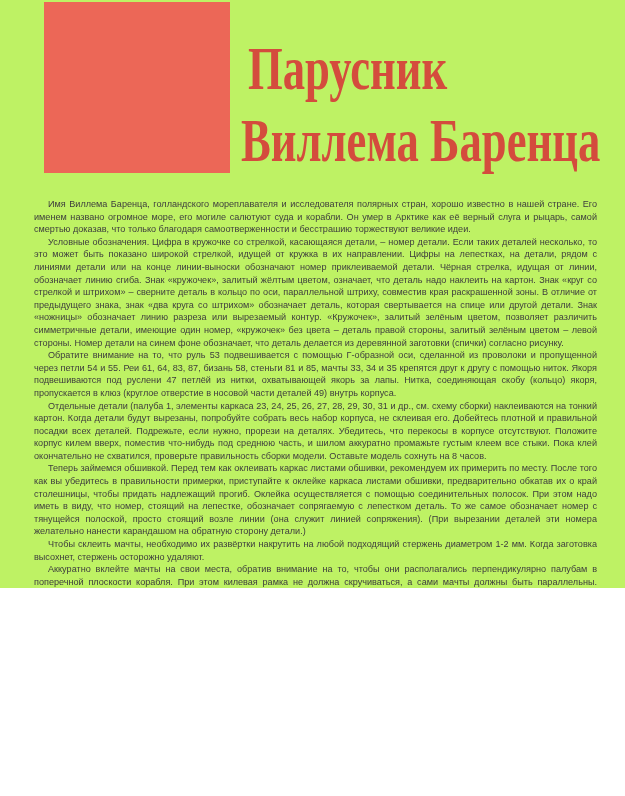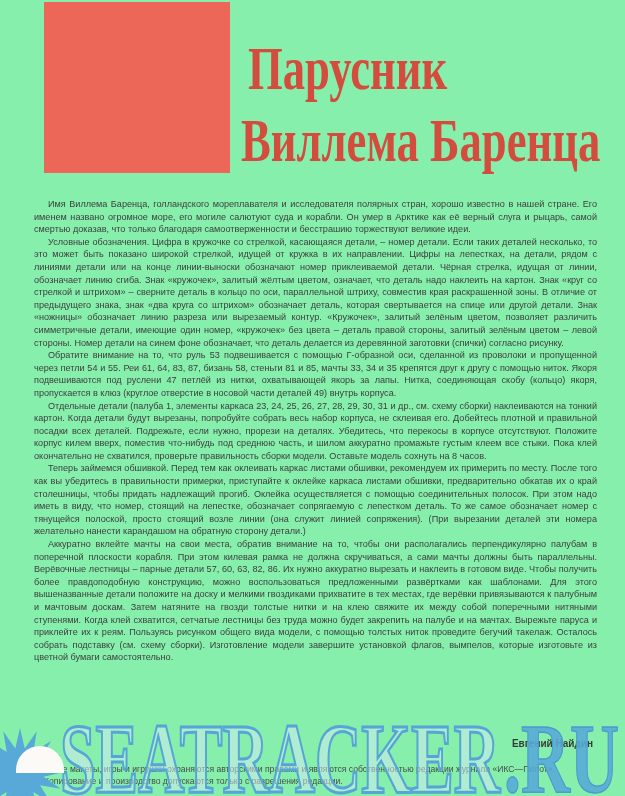--- a/index.html
+++ b/index.html
@@ -1,18 +1,18 @@
 <!DOCTYPE html>
 <html lang="ru"><head>
 <meta charset="utf-8">
 <style>
   html,body { margin:0; padding:0; }
   .page {
-    position:relative; width:625px; height:796px;
-    background:#86efac; overflow:hidden;
+    position:relative; width:625px; height:588px;
+    background:#bef264; overflow:hidden;
     font-family:"Liberation Sans", sans-serif;
   }
   .red-square {
     position:absolute; left:44px; top:2px; width:186px; height:171px;
     background:#ec6757;
   }
   .title { position:absolute; left:0; top:0; margin:0; z-index:2; }
   .title-line {
     position:absolute; display:block; white-space:nowrap;
     font-family:"Liberation Serif", serif; font-weight:bold;
@@ -57,20 +57,21 @@
     <span class="title-line l1">Парусник</span>
     <span class="title-line l2">Виллема Баренца</span>
   </h1>
 
   <div class="body-text">
     <p>Имя Виллема Баренца, голландского мореплавателя и исследователя полярных стран, хорошо известно в нашей стране. Его именем названо огромное море, его могиле салютуют суда и корабли. Он умер в Арктике как её верный слуга и рыцарь, самой смертью доказав, что только благодаря самоотверженности и бесстрашию торжествуют великие идеи.</p>
     <p>Условные обозначения. Цифра в кружочке со стрелкой, касающаяся детали, – номер детали. Если таких деталей несколько, то это может быть показано широкой стрелкой, идущей от кружка в их направлении. Цифры на лепестках, на детали, рядом с линиями детали или на конце линии-выноски обозначают номер приклеиваемой детали. Чёрная стрелка, идущая от линии, обозначает линию сгиба. Знак «кружочек», залитый жёлтым цветом, означает, что деталь надо наклеить на картон. Знак «круг со стрелкой и штрихом» – сверните деталь в кольцо по оси, параллельной штриху, совместив края раскрашенной зоны. В отличие от предыдущего знака, знак «два круга со штрихом» обозначает деталь, которая свертывается на спице или другой детали. Знак «ножницы» обозначает линию разреза или вырезаемый контур. «Кружочек», залитый зелёным цветом, позволяет различить симметричные детали, имеющие один номер, «кружочек» без цвета – деталь правой стороны, залитый зелёным цветом – левой стороны. Номер детали на синем фоне обозначает, что деталь делается из деревянной заготовки (спички) согласно рисунку.</p>
     <p>Обратите внимание на то, что руль 53 подвешивается с помощью Г-образной оси, сделанной из проволоки и пропущенной через петли 54 и 55. Реи 61, 64, 83, 87, бизань 58, стеньги 81 и 85, мачты 33, 34 и 35 крепятся друг к другу с помощью ниток. Якоря подвешиваются под руслени 47 петлёй из нитки, охватывающей якорь за лапы. Нитка, соединяющая скобу (кольцо) якоря, пропускается в клюз (круглое отверстие в носовой части деталей 49) внутрь корпуса.</p>
     <p>Отдельные детали (палуба 1, элементы каркаса 23, 24, 25, 26, 27, 28, 29, 30, 31 и др., см. схему сборки) наклеиваются на тонкий картон. Когда детали будут вырезаны, попробуйте собрать весь набор корпуса, не склеивая его. Добейтесь плотной и правильной посадки всех деталей. Подрежьте, если нужно, прорези на деталях. Убедитесь, что перекосы в корпусе отсутствуют. Положите корпус килем вверх, поместив что-нибудь под среднюю часть, и шилом аккуратно промажьте густым клеем все стыки. Пока клей окончательно не схватился, проверьте правильность сборки модели. Оставьте модель сохнуть на 8 часов.</p>
     <p>Теперь займемся обшивкой. Перед тем как оклеивать каркас листами обшивки, рекомендуем их примерить по месту. После того как вы убедитесь в правильности примерки, приступайте к оклейке каркаса листами обшивки, предварительно обкатав их о край столешницы, чтобы придать надлежащий прогиб. Оклейка осуществляется с помощью соединительных полосок. При этом надо иметь в виду, что номер, стоящий на лепестке, обозначает сопрягаемую с лепестком деталь. То же самое обозначает номер с тянущейся полоской, просто стоящий возле линии (она служит линией сопряжения). (При вырезании деталей эти номера желательно нанести карандашом на обратную сторону детали.)</p>
+    <p>Чтобы склеить мачты, необходимо их развёртки накрутить на любой подходящий стержень диаметром 1-2 мм. Когда заготовка высохнет, стержень осторожно удаляют.</p>
     <p>Аккуратно вклейте мачты на свои места, обратив внимание на то, чтобы они располагались перпендикулярно палубам в поперечной плоскости корабля. При этом килевая рамка не должна скручиваться, а сами мачты должны быть параллельны. Верёвочные лестницы – парные детали 57, 60, 63, 82, 86. Их нужно аккуратно вырезать и наклеить в готовом виде. Чтобы получить более правдоподобную конструкцию, можно воспользоваться предложенными развёртками как шаблонами. Для этого вышеназванные детали положите на доску и мелкими гвоздиками прихватите в тех местах, где верёвки привязываются к палубным и мачтовым доскам. Затем натяните на гвозди толстые нитки и на клею свяжите их между собой поперечными нитяными ступенями. Когда клей схватится, сетчатые лестницы без труда можно будет закрепить на палубе и на мачтах. Вырежьте паруса и приклейте их к реям. Пользуясь рисунком общего вида модели, с помощью толстых ниток проведите бегучий такелаж. Осталось собрать подставку (см. схему сборки). Изготовление модели завершите установкой флагов, вымпелов, которые изготовьте из цветной бумаги самостоятельно.</p>
   </div>
 
   <div class="signature">Евгений Найдин</div>
 
   <div class="footer">
     <div>© Все макеты, игры и игрушки охраняются авторскими правами и являются собственностью редакции журнала «ИКС—Пилот».</div>
     <div>Копирование и производство допускаются только с разрешения редакции.</div>
   </div>
 

